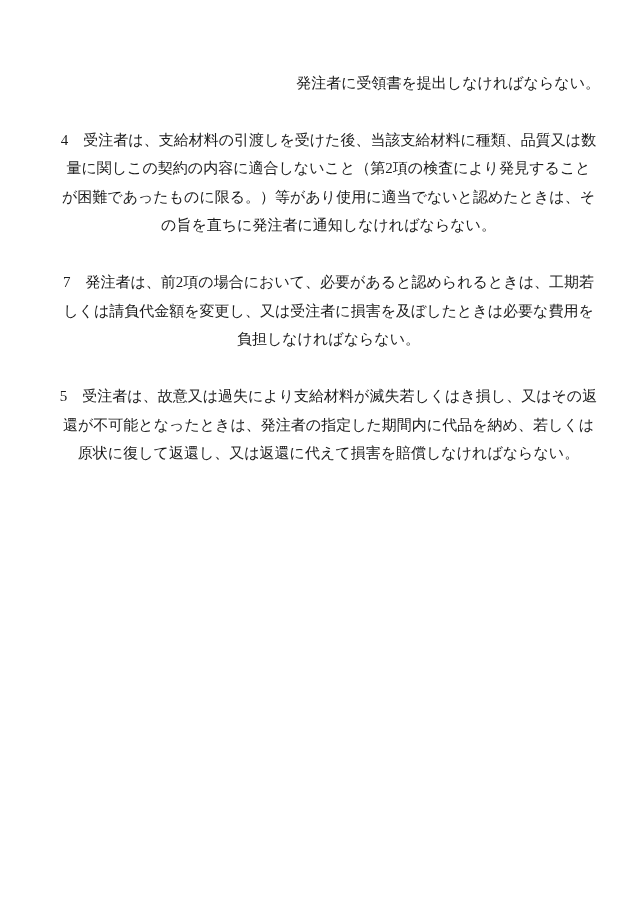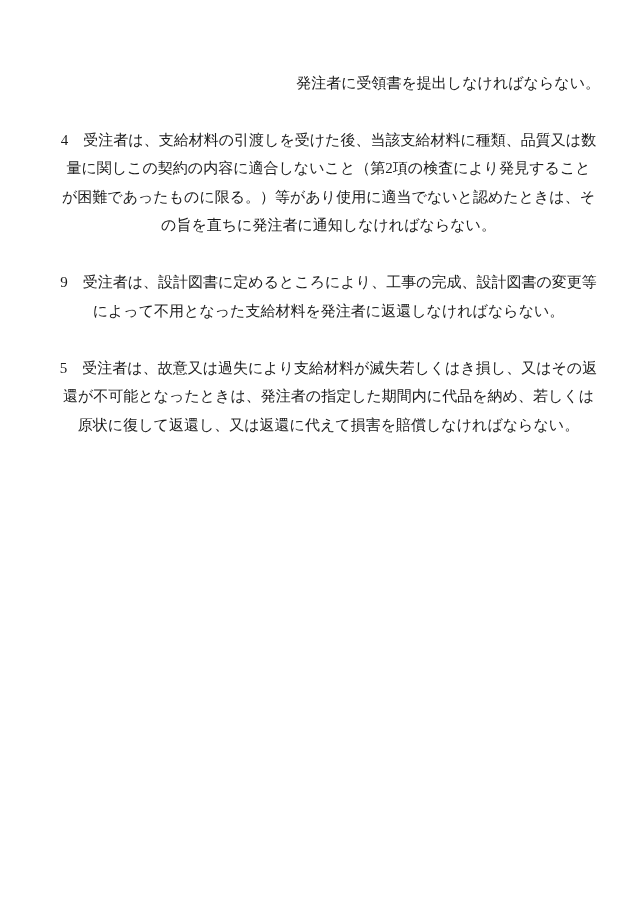--- a/index.html
+++ b/index.html
@@ -49,26 +49,27 @@
 
   <div class="para">
     <span class="num">4</span><span>受注者は、支給材料の引渡しを受けた後、当該支給材料に種類、品質又は数
 量に関しこの契約の内容に適合しないこと（第2項の検査により発見すること
 が困難であったものに限る。）等があり使用に適当でないと認めたときは、そ
 の旨を直ちに発注者に通知しなければならない。</span>
   </div>
 
 
 
+  <div class="para">
+    <span class="num">7</span><span>発注者は、前2項の場合において、必要があると認められるときは、工期若
+しくは請負代金額を変更し、又は受注者に損害を及ぼしたときは必要な費用を
+負担しなければならない。</span>
+  </div>
 
 
-  <div class="para">
-    <span class="num">9</span><span>受注者は、設計図書に定めるところにより、工事の完成、設計図書の変更等
-によって不用となった支給材料を発注者に返還しなければならない。</span>
-  </div>
 
   <div class="para">
     <span class="num">5</span><span>受注者は、故意又は過失により支給材料が滅失若しくはき損し、又はその返
 還が不可能となったときは、発注者の指定した期間内に代品を納め、若しくは
 原状に復して返還し、又は返還に代えて損害を賠償しなければならない。</span>
   </div>
 
 </div>
 
 </body></html>

